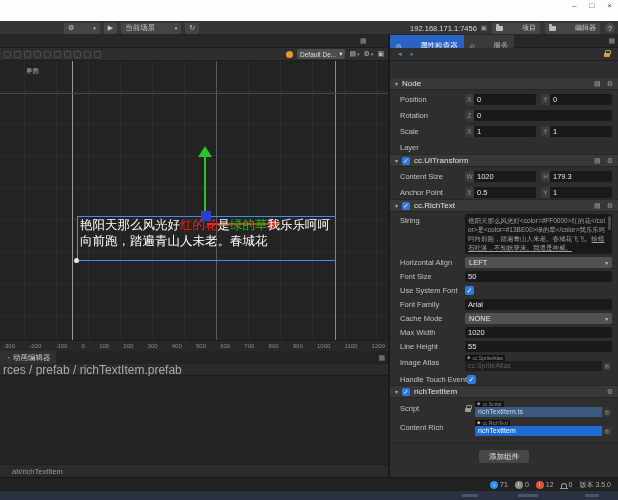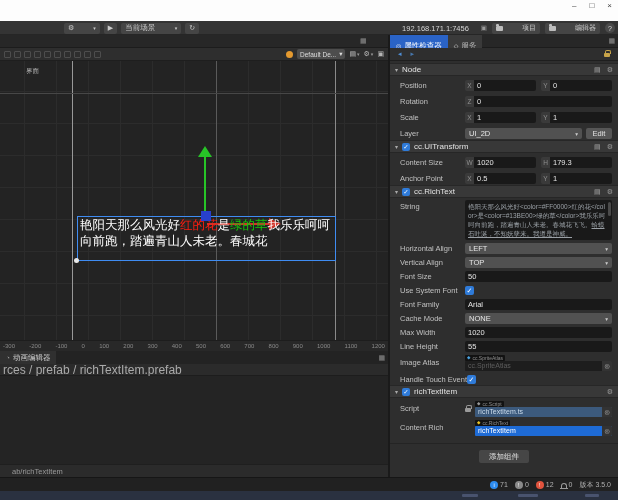--- a/index.html
+++ b/index.html
@@ -11,30 +11,30 @@
   .titlebar{left:0;top:0;width:618px;height:21px;background:#fdfdfd}
   .winctl{position:absolute;top:1px;right:6px;display:flex;gap:13px;font-size:8px;color:#444}
   .winctl span{cursor:default}
 
   
   .toolbar{left:0;top:21px;width:618px;height:14px;background:#343434;border-bottom:1px solid #262626}
   .tb-left{position:absolute;left:64px;top:1px;display:flex;gap:4px;align-items:center;height:12px}
   .tb-btn{height:11px;background:#454545;border-radius:2px;color:#c9c9c9;font-size:7px;display:flex;align-items:center;justify-content:center;padding:0 4px;gap:19px}
   .tb-sel{width:60px;justify-content:space-between;font-size:7.5px}
   .tb-right{position:absolute;right:3px;top:1px;display:flex;gap:5px;align-items:center;height:12px}
-  .addr{font-size:7.5px;color:#d6d6d6;display:flex;gap:12px;align-items:center}
+  .addr{font-size:7.5px;color:#d6d6d6;display:flex;gap:4px;align-items:center}
   .help{width:10px;height:10px;border-radius:50%;background:#4a4a4a;color:#ddd;font-size:7px;display:flex;align-items:center;justify-content:center}
   .folder{width:7px;height:5px;background:#bdbdbd;border-radius:1px;position:relative;display:inline-block}
   .folder::before{content:'';position:absolute;top:-2px;left:0;width:3px;height:2px;background:#bdbdbd;border-radius:1px 1px 0 0}
 
   
   .tabrow{left:0;top:35px;width:618px;height:13px;background:#222}
   .tabrow .left{position:absolute;left:0;top:0;width:388px;height:13px;background:#272727;border-bottom:1px solid #1c1c1c}
   .tabrow .right{position:absolute;left:390px;top:0;width:228px;height:13px;background:#272727;border-bottom:1px solid #1c1c1c;display:flex}
-  .ptab{height:21px;display:flex;align-items:center;gap:3px;padding:0 6px;font-size:7.5px;color:#cfcfcf}
+  .ptab{height:21px;display:flex;align-items:center;gap:19px;padding:0 6px;font-size:7.5px;color:#cfcfcf}
   .ptab .ticon{font-size:6px;color:#e8e8e8}
   .ptab.active{background:#2a63c6;color:#fff}
   .ptab.idle{background:#3a3a3a;color:#b5b5b5}
   .gridicon{position:absolute;top:2px;font-size:7px;color:#8a8a8a}
 
   
   .scene-toolbar{left:0;top:48px;width:388px;height:13px;background:#2e2e2e;border-bottom:1px solid #1e1e1e;display:flex;align-items:center}
   .stool-left{display:flex;gap:3px;margin-left:4px}
   .stool-left i{width:7px;height:7px;border:1px solid #4d4d4d;border-radius:1px;display:inline-block}
   .stool-right{margin-left:auto;display:flex;gap:4px;align-items:center;margin-right:4px}
@@ -78,21 +78,21 @@
   .anim-body{left:0;top:376px;width:388px;height:88px;background:#242424}
   .anim-footer{left:0;top:464px;width:388px;height:13px;background:#2b2b2b;border-top:1px solid #1f1f1f;display:flex;align-items:center;font-size:7.5px;color:#999;padding-left:12px}
 
   
   .vdivider{left:388px;top:35px;width:2px;height:442px;background:#1a1a1a}
   .inspector{left:390px;top:61px;width:228px;height:416px;background:#2e2e2e;display:flex;flex-direction:column;overflow:hidden}
   .sec{height:13px;background:#383838;border-top:1px solid #272727;border-bottom:1px solid #262626;display:flex;align-items:center;gap:4px;padding:0 5px}
   .sec .car{font-size:6px;color:#aaa}
   .sec .name{font-size:8px;color:#e2e2e2}
   .sec .ric{margin-left:auto;display:flex;gap:6px;font-size:7px;color:#9a9a9a}
-  .mt2{margin-top:2px}.mt3{margin-top:3px}.mt5{}
+  .mt2{margin-top:16px}.mt3{margin-top:3px}.mt5{}
   .row{display:flex;align-items:center;height:13px;margin:3px 6px 0 10px}
   .row.sm{height:11px}
   .lbl{flex:0 0 65px;font-size:7.5px;color:#c0c0c0;white-space:nowrap}
   .ctl{flex:1;display:flex;align-items:center;min-width:0}
   .pfx{flex:0 0 9px;height:11px;background:#3a3a3a;color:#8f8f8f;font-size:6.5px;display:flex;align-items:center;justify-content:center;border-radius:2px 0 0 2px}
   .inp{flex:1;height:11px;background:#191919;border-radius:0 2px 2px 0;color:#e3e3e3;font-size:7.5px;display:flex;align-items:center;padding-left:3px;min-width:0}
   .inp.solo{border-radius:2px}
   .gap{flex:0 0 5px}
   .sel{flex:1;height:11px;background:#515151;border-radius:2px;display:flex;align-items:center;padding:0 4px;font-size:7.5px;color:#e6e6e6}
   .sel .car{margin-left:auto;font-size:5.5px;color:#ccc}
@@ -324,27 +324,20 @@
     <span class="ctl">
       <span class="pfx">X</span>
       <span class="inp">1</span>
       <span class="gap"></span>
       <span class="pfx">Y</span>
       <span class="inp">1</span>
     </span>
   </div>
   <div class="row">
     <span class="lbl">Layer</span>
-    <span class="ctl">
-      <span class="sel">
-        <span>UI_2D</span>
-        <span class="car">▾</span>
-      </span>
-      <span class="btn-edit">Edit</span>
-    </span>
   </div>
 
   <div class="sec mt5">
     <span class="car">▾</span>
     <span class="cbx">✓</span>
     <span class="name">cc.UITransform</span>
     <span class="ric">
       <span>▤</span>
       <span>⚙</span>
     </span>
@@ -389,29 +382,20 @@
   <div class="row sm mt3">
     <span class="lbl">Horizontal Align</span>
     <span class="ctl">
         <span class="sel">
       <span>LEFT</span>
       <span class="car">▾</span>
     </span>
       </span>
   </div>
   <div class="row sm">
-    <span class="lbl">Vertical Align</span>
-    <span class="ctl">
-        <span class="sel">
-      <span>TOP</span>
-      <span class="car">▾</span>
-    </span>
-      </span>
-  </div>
-  <div class="row sm">
     <span class="lbl">Font Size</span>
     <span class="ctl">
         <span class="inp solo">50</span>
       </span>
   </div>
   <div class="row sm">
     <span class="lbl">Use System Font</span>
     <span class="ctl">
         <span class="cbx">✓</span>
       </span>

